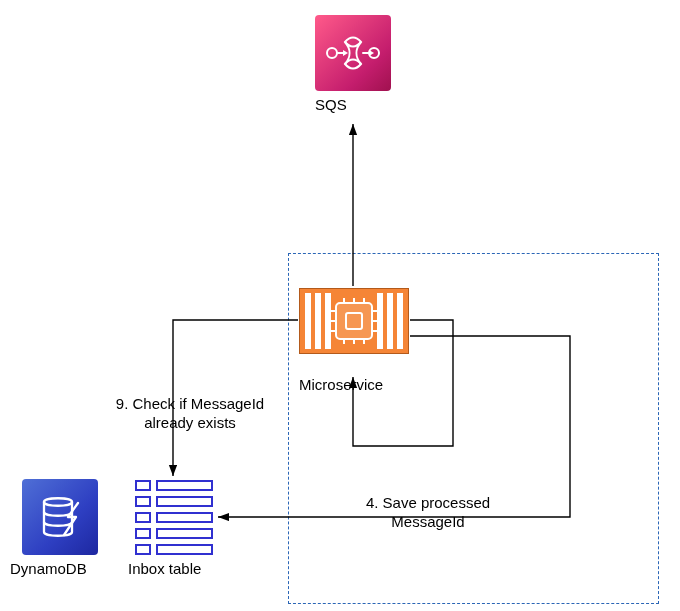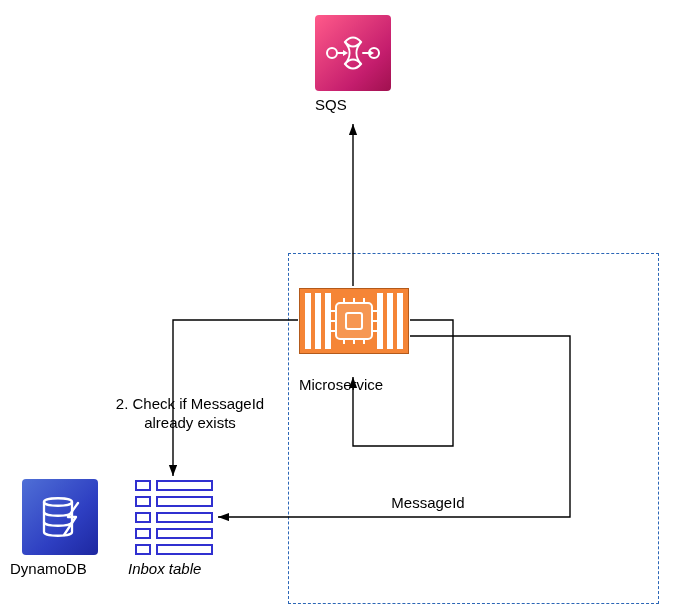--- a/index.html
+++ b/index.html
@@ -185,30 +185,31 @@
       </div>
     <div class="inbox-row">
         <div class="inbox-cell small"></div>
         <div class="inbox-cell big"></div>
       </div>
     <div class="inbox-row" style="margin-bottom:0;">
         <div class="inbox-cell small"></div>
         <div class="inbox-cell big"></div>
       </div>
   </div>
-  <div class="abs label" style="left:128px; top:560px; width:92px;font-style:italic;">Inbox table</div>
+  <div class="abs label" style="left:128px; top:560px; width:92px;">Inbox table</div>
 
 
   <div class="abs multi-label" style="left:100px; top:395px; width:180px;">
-    <div>2. Check if MessageId</div>
+    <div>9. Check if MessageId</div>
     <div>already exists</div>
   </div>
 
 
   <div class="abs multi-label" style="left:348px; top:494px; width:160px;">
+    <div>4. Save processed</div>
     <div>MessageId</div>
   </div>
 
   <svg class="flow">
     <defs>
       <marker id="arrow" markerWidth="10" markerHeight="10" refX="8" refY="3" orient="auto" markerUnits="strokeWidth">
         <path d="M0,0 L8,3 L0,6 Z" fill="#000"></path>
       </marker>
     </defs>
 

